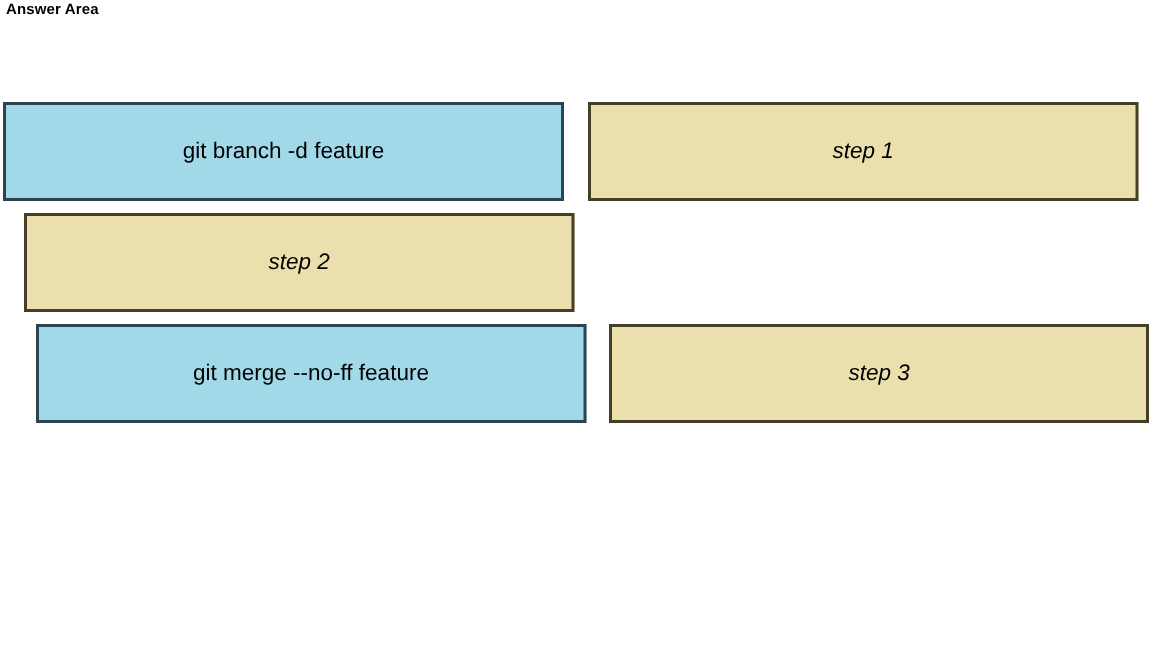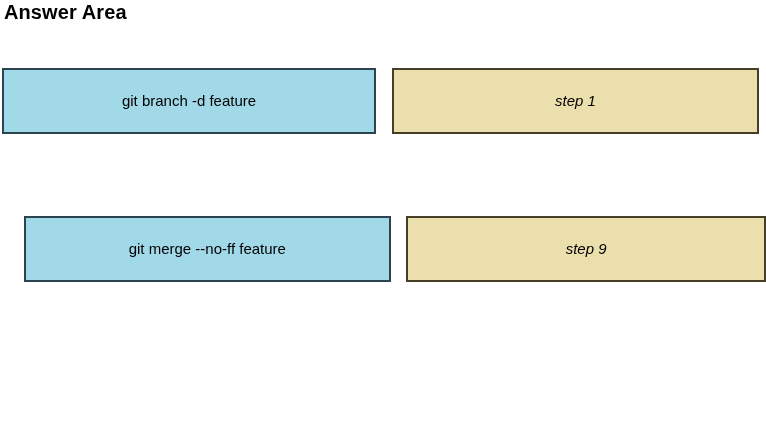--- a/index.html
+++ b/index.html
@@ -20,21 +20,21 @@
     position: relative;
     width: 766px;
     height: 439px;
     background: #ffffff;
   }
 
   #page-title {
     position: absolute;
     left: 4px;
     top: 1px;
-    font-size: 20px;
+    font-size: 10px;
     font-weight: bold;
     letter-spacing: 0.1px;
     color: #000000;
     white-space: nowrap;
   }
 
   #answer-grid {
     position: absolute;
     left: 0px;
     top: 68px;
@@ -92,24 +92,25 @@
   <div id="answer-grid">
 
     <div class="answer-row">
       <div class="cell command-cell">git branch -d feature</div>
       <div class="spacer-cell"></div>
       <div class="cell step-cell">step 1</div>
     </div>
 
     <div class="answer-row">
       <div class="spacer-cell"></div>
+      <div class="cell step-cell">step 2</div>
     </div>
 
 
 
     <div class="answer-row">
       <div class="cell command-cell">git merge --no-ff feature</div>
       <div class="spacer-cell"></div>
-      <div class="cell step-cell">step 9</div>
+      <div class="cell step-cell">step 3</div>
     </div>
 
   </div>
 </div>
 
 </body></html>

